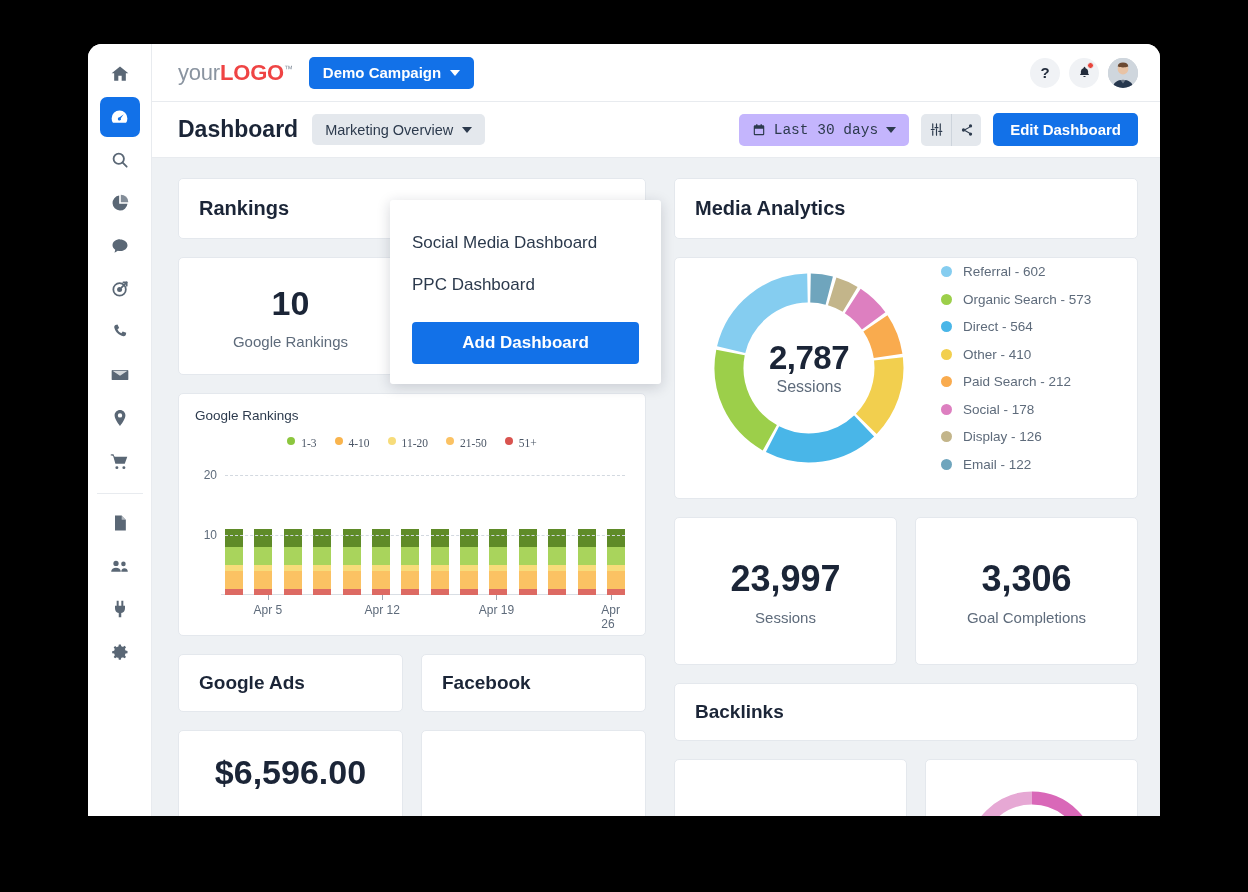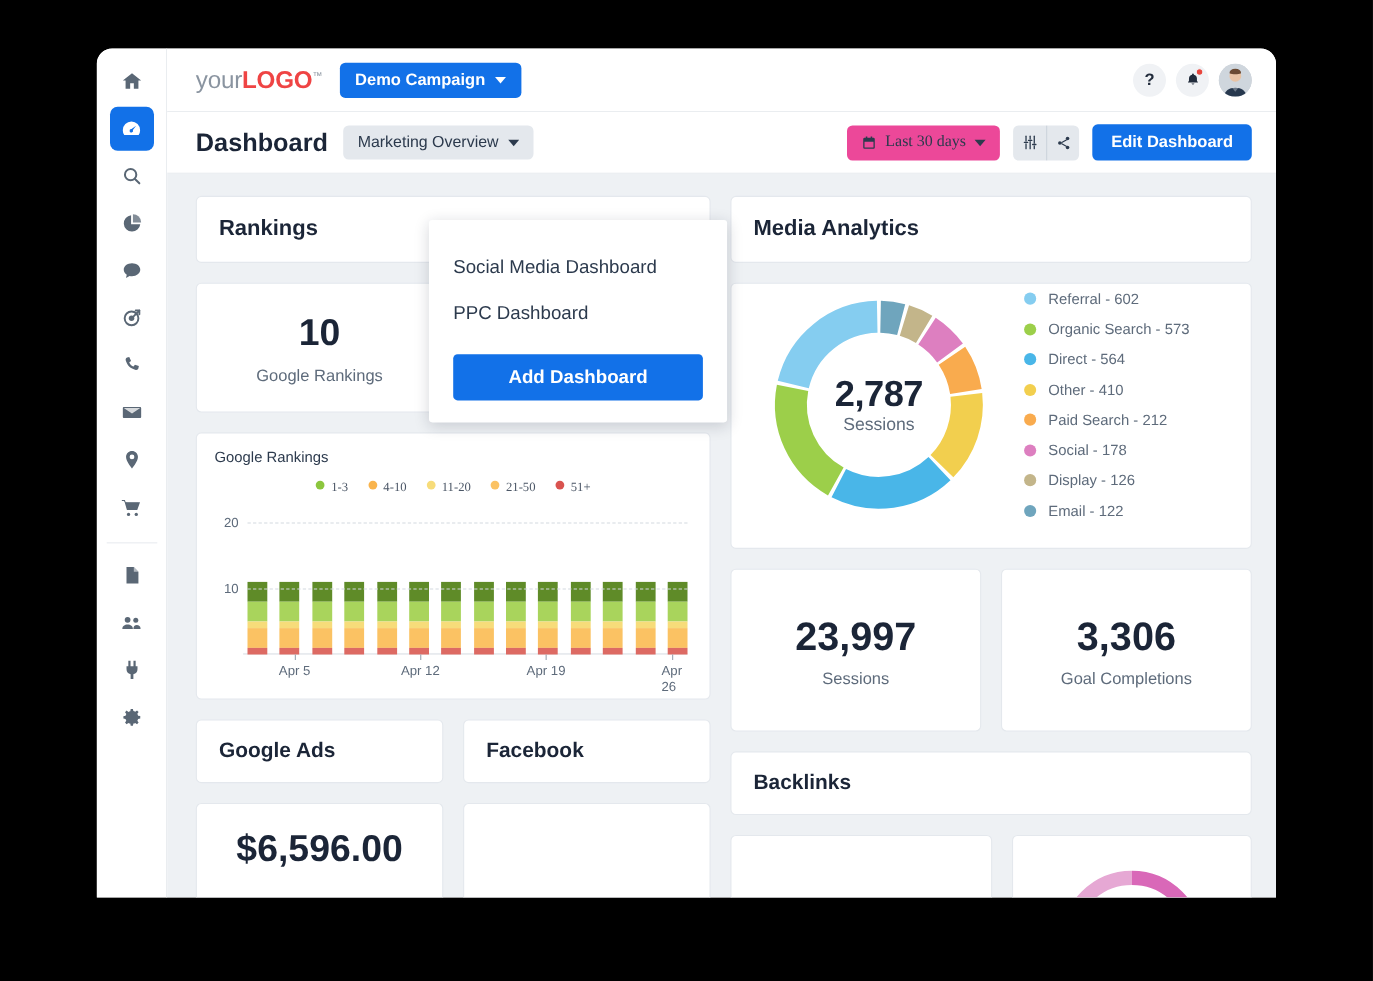--- a/index.html
+++ b/index.html
@@ -113,26 +113,26 @@
     margin-left: 14px;
     background: #e4e8ed; color: #2c3a4d;
     border: none; border-radius: 5px;
     height: 31px; padding: 0 13px;
     font-size: 14.5px;
     display: flex; align-items: center; gap: 9px;
     cursor: pointer; font-family: inherit;
   }
   #subheader-right { margin-left: auto; display: flex; align-items: center; gap: 12px; }
   #daterange {
-    background: #ec4899; color: #2c3a4d;
+    background: #c4b5fd; color: #2c3a4d;
     border: none; border-radius: 5px;
     height: 32px; padding: 0 13px;
     font-size: 14.5px;
     display: flex; align-items: center; gap: 8px;
-    cursor: pointer; font-family: Liberation Serif, serif;
+    cursor: pointer; font-family: Liberation Mono, monospace;
   }
   #icon-group {
     display: flex; background: #e4e8ed; border-radius: 5px;
     height: 32px; overflow: hidden;
   }
   #icon-group button {
     width: 30px; background: transparent; border: none;
     color: #2c3a4d; cursor: pointer;
     display: flex; align-items: center; justify-content: center;
   }
@@ -143,21 +143,21 @@
     height: 33px; padding: 0 17px;
     font-size: 15px; font-weight: 700;
     cursor: pointer; font-family: inherit;
   }
 
   
   #content {
     flex: 1; background: #eef1f4;
     padding: 20px 22px 0 26px;
     overflow: hidden;
-    display: flex; gap: 18px;
+    display: flex; gap: 28px;
   }
   #col-left { width: 468px; flex: 0 0 468px; }
   #col-right { flex: 1; }
 
   .card {
     background: #fff;
     border: 1px solid #e4e8ed;
     border-radius: 5px;
   }
   .card-title {

